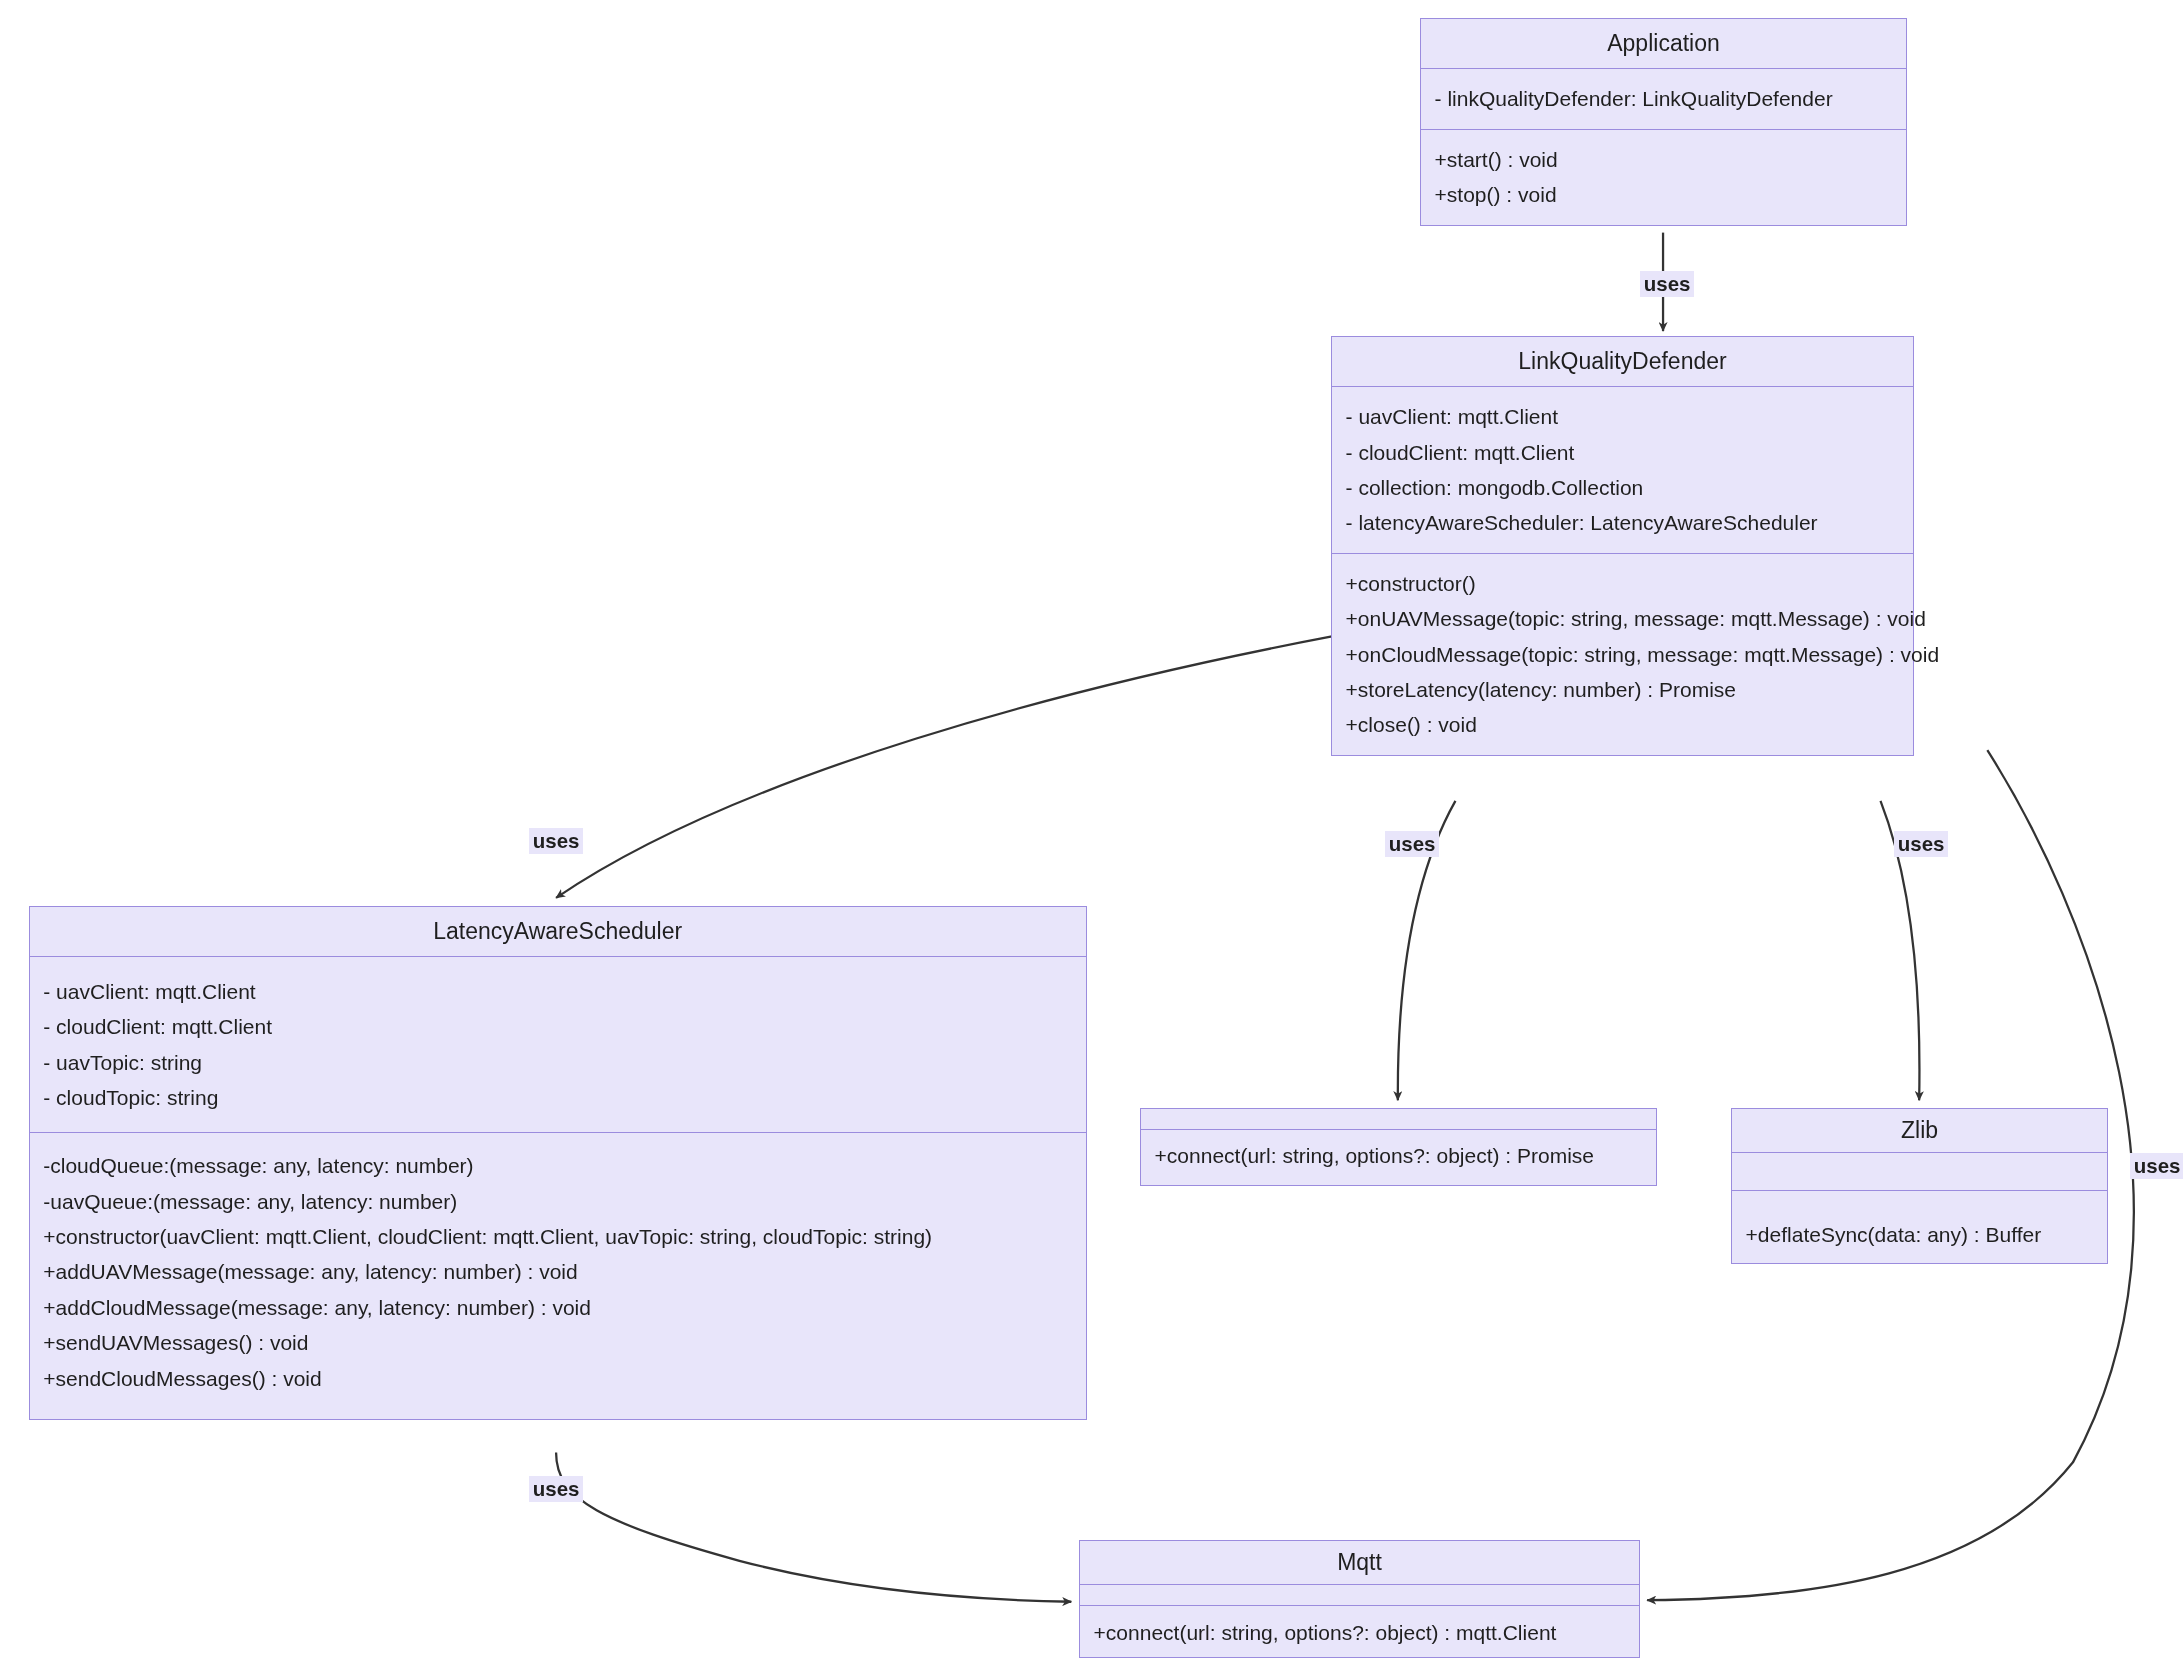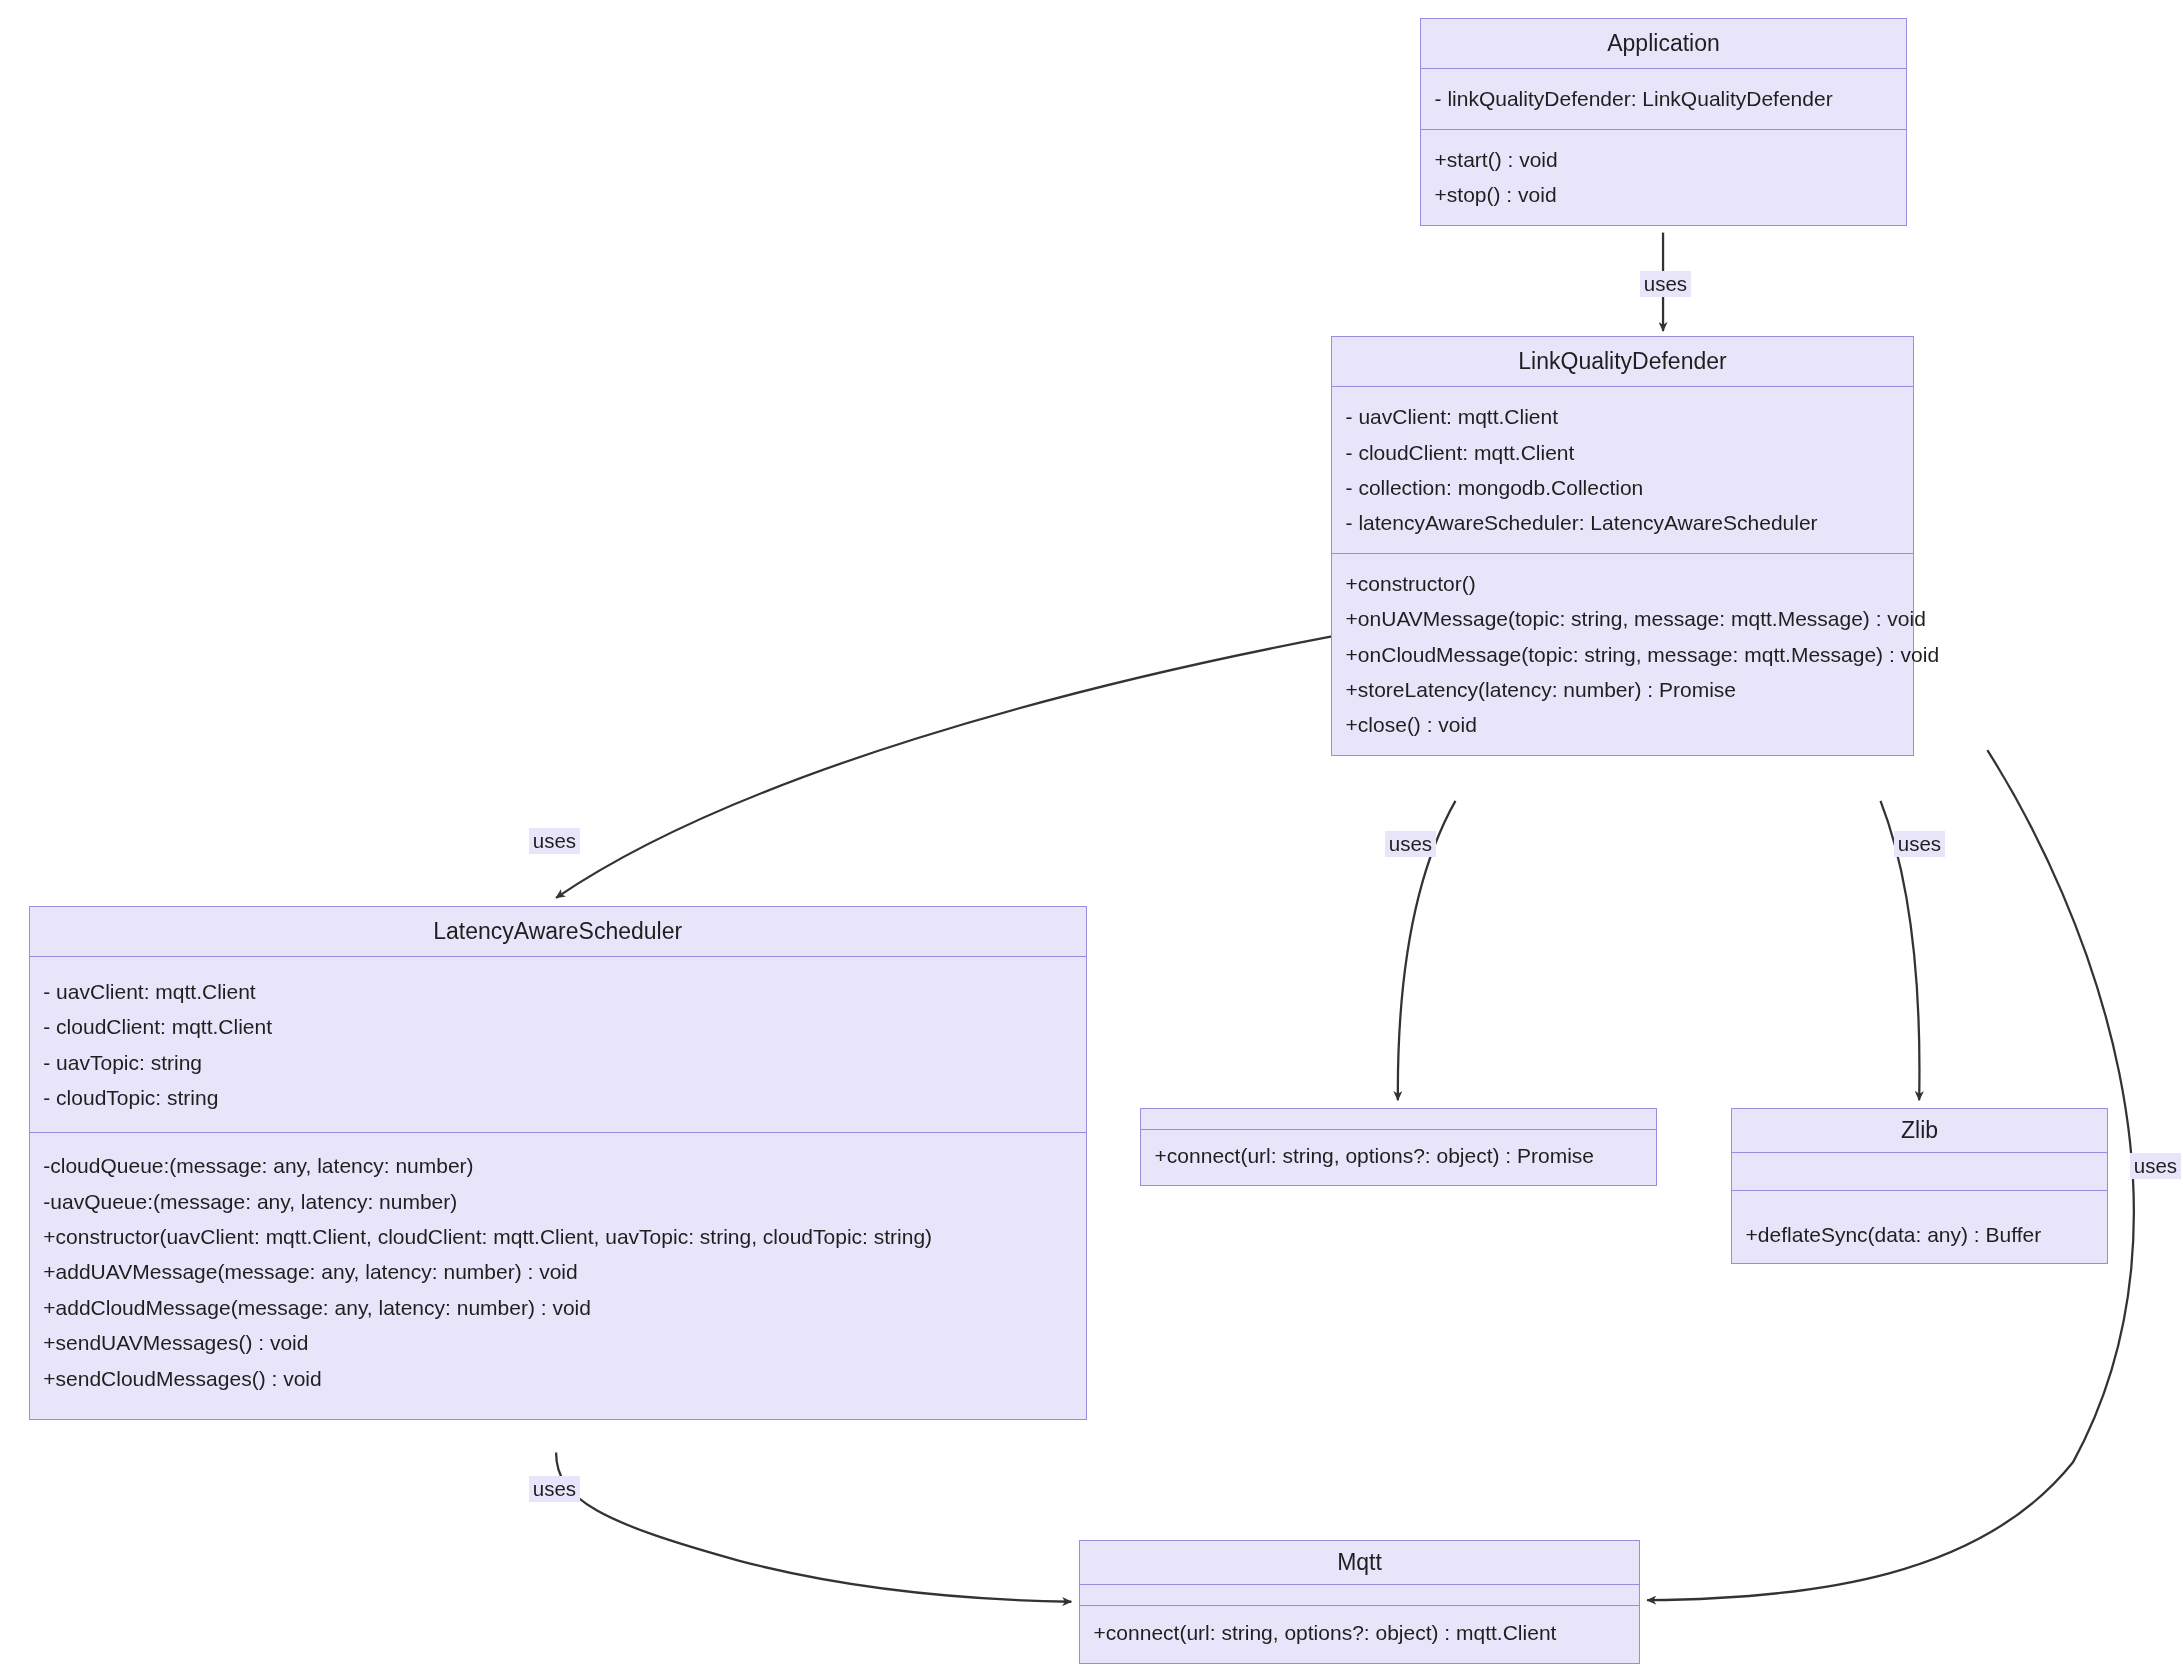--- a/index.html
+++ b/index.html
@@ -65,20 +65,21 @@
     white-space: nowrap;
   }
   .edge-label {
     position: absolute;
     font-size: 20.5px;
     color: #1f1f1f;
     background: #e8e5fa;
     padding: 1.5px 3.8px 2.3px 3.8px;
     line-height: 1.1;
     white-space: nowrap;
+    font-weight: bold;
   }
 </style>
 </head>
 <body>
 
 <div id="canvas">
 
   <svg id="edge-layer" viewBox="0 0 2881 2212" xmlns="http://www.w3.org/2000/svg">
     <defs>
       <marker id="arrowhead" markerWidth="14" markerHeight="12" refX="12" refY="6" orient="auto" markerUnits="userSpaceOnUse">
@@ -157,21 +158,21 @@
     <div class="class-title" style="padding:9px 10.6px;">Zlib</div>
     <div class="compartment empty"></div>
     <div class="compartment" style="padding-top:9px; padding-bottom:10.6px;">
       <div class="member">+deflateSync(data: any) : Buffer</div>
     </div>
   </div>
 
   <div class="uml-class" style="left:1067px; top:1540px; width:561px;">
     <div class="class-title" style="padding:9px 1px;">Mqtt</div>
     <div class="compartment empty"></div>
-    <div class="compartment" style="padding-top:9px; padding-bottom:13px;">
+    <div class="compartment" style="padding-top:9px; padding-bottom:7px;">
       <div class="member">+connect(url: string, options?: object) : mqtt.Client</div>
     </div>
   </div>
 
   <div class="edge-label" style="left:1628px; top:271px;">uses</div>
 
   <div class="edge-label" style="left:517px; top:828px;">uses</div>
 
   <div class="edge-label" style="left:1373px; top:831px;">uses</div>
 

